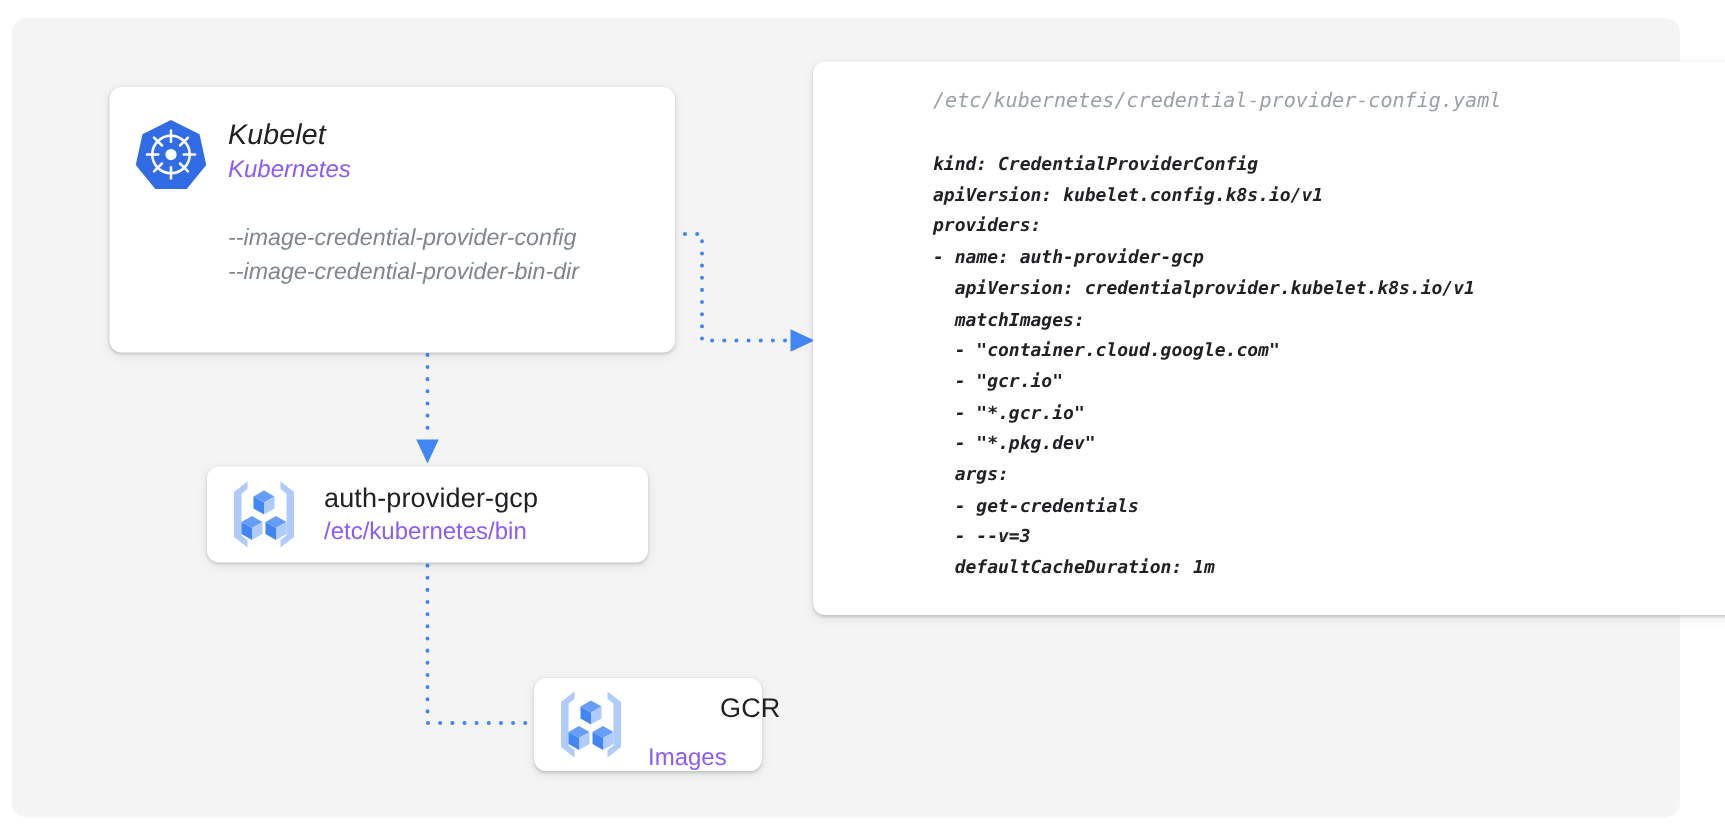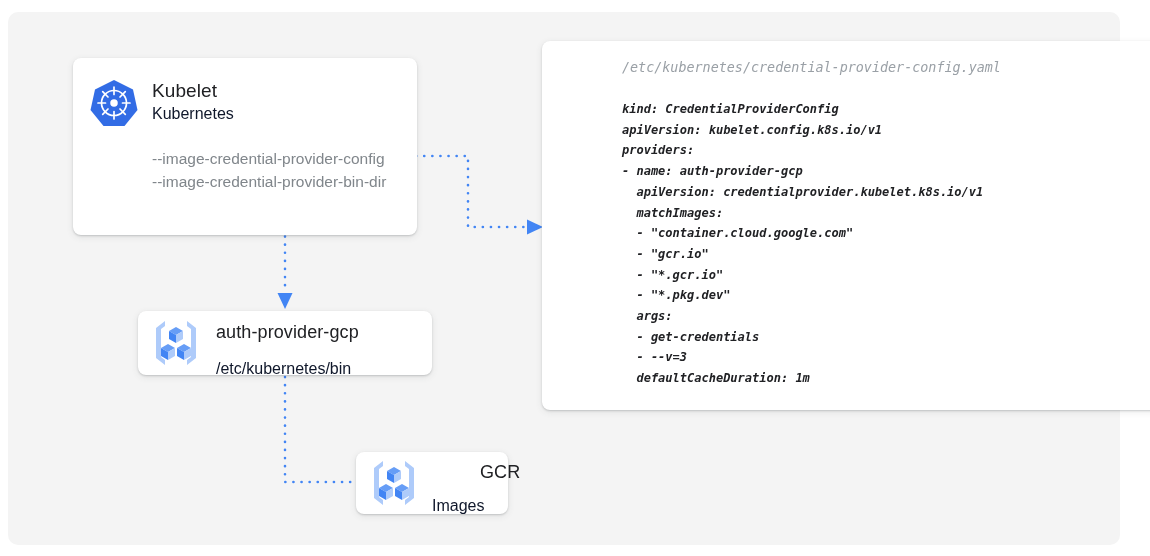--- a/index.html
+++ b/index.html
@@ -31,40 +31,41 @@
     position: absolute;
     background: #ffffff;
     border-radius: 8px;
     box-shadow: 0 1px 2px rgba(60,64,67,.22), 0 2px 7px rgba(60,64,67,.10);
   }
 
   
   #kubelet-card {
     left: 73px;
     top: 58px;
-    width: 344px;
+    width: 377px;
     height: 177px;
+    font-style: italic;
   }
   #kubelet-card .k8s-logo {
     position: absolute;
     left: 16px;
     top: 20px;
     width: 50px;
     height: 50px;
   }
   .card-title {
     position: absolute;
     color: #202124;
     font-size: 19px;
     line-height: 22px;
     letter-spacing: .1px;
   }
   .card-sub {
     position: absolute;
-    color: #0f172a;
+    color: #8b5cf6;
     font-size: 16px;
     line-height: 19px;
   }
   #kubelet-title { left: 79px; top: 22px; }
   #kubelet-sub   { left: 79px; top: 46px; }
   .flag-line {
     position: absolute;
     color: #80868b;
     font-size: 15.5px;
     line-height: 24px;
@@ -81,21 +82,21 @@
     height: 64px;
   }
   #auth-card .gcp-logo {
     position: absolute;
     left: 12px;
     top: 7px;
     width: 52px;
     height: 50px;
   }
   #auth-title { left: 78px; top: 10px; font-size: 18px; }
-  #auth-sub   { left: 78px; top: 34px; font-size: 16px; margin-top: 14px; }
+  #auth-sub   { left: 78px; top: 34px; font-size: 16px; }
 
   
   #gcr-card {
     left: 356px;
     top: 452px;
     width: 152px;
     height: 62px;
   }
   #gcr-card .gcp-logo {
     position: absolute;

